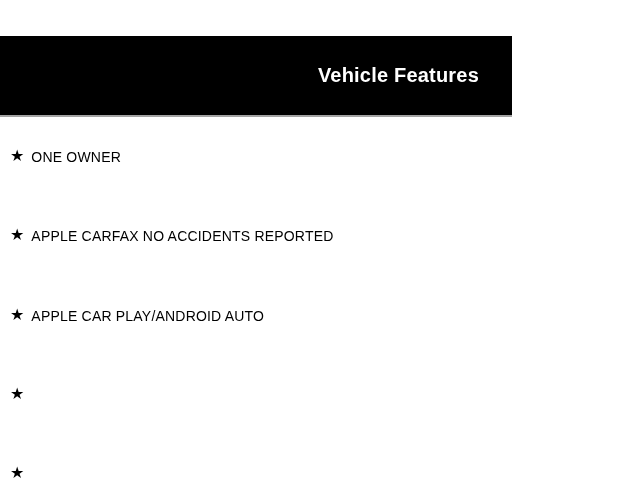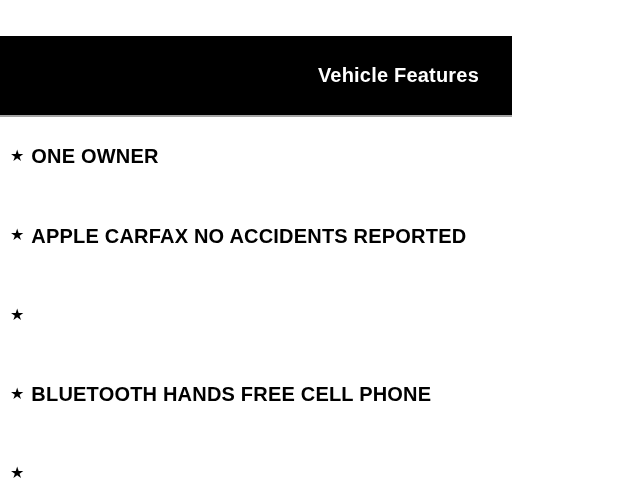--- a/index.html
+++ b/index.html
@@ -48,22 +48,22 @@
   }
   .star-icon {
     color: #000000;
     font-size: 16px;
     line-height: 1;
     margin-right: 7px;
     transform: translateY(-1px);
   }
   .feature-label {
     color: #000000;
-    font-size: 20px;
-    font-weight: bold;
+    font-size: 14px;
+    font-weight: normal;
     letter-spacing: 0.2px;
     white-space: nowrap;
   }
 </style>
 </head>
 <body>
 
 <div class="page">
 
   <div class="header">
@@ -74,23 +74,23 @@
     <li class="feature-item">
       <span class="star-icon">★</span>
       <span class="feature-label">ONE OWNER</span>
     </li>
     <li class="feature-item">
       <span class="star-icon">★</span>
       <span class="feature-label">APPLE CARFAX NO ACCIDENTS REPORTED</span>
     </li>
     <li class="feature-item">
       <span class="star-icon">★</span>
+      <span class="feature-label">APPLE CAR PLAY/ANDROID AUTO</span>
     </li>
     <li class="feature-item">
       <span class="star-icon">★</span>
-      <span class="feature-label">BLUETOOTH HANDS FREE CELL PHONE</span>
     </li>
     <li class="feature-item">
       <span class="star-icon">★</span>
     </li>
   </ul>
 
 </div>
 
 </body></html>

